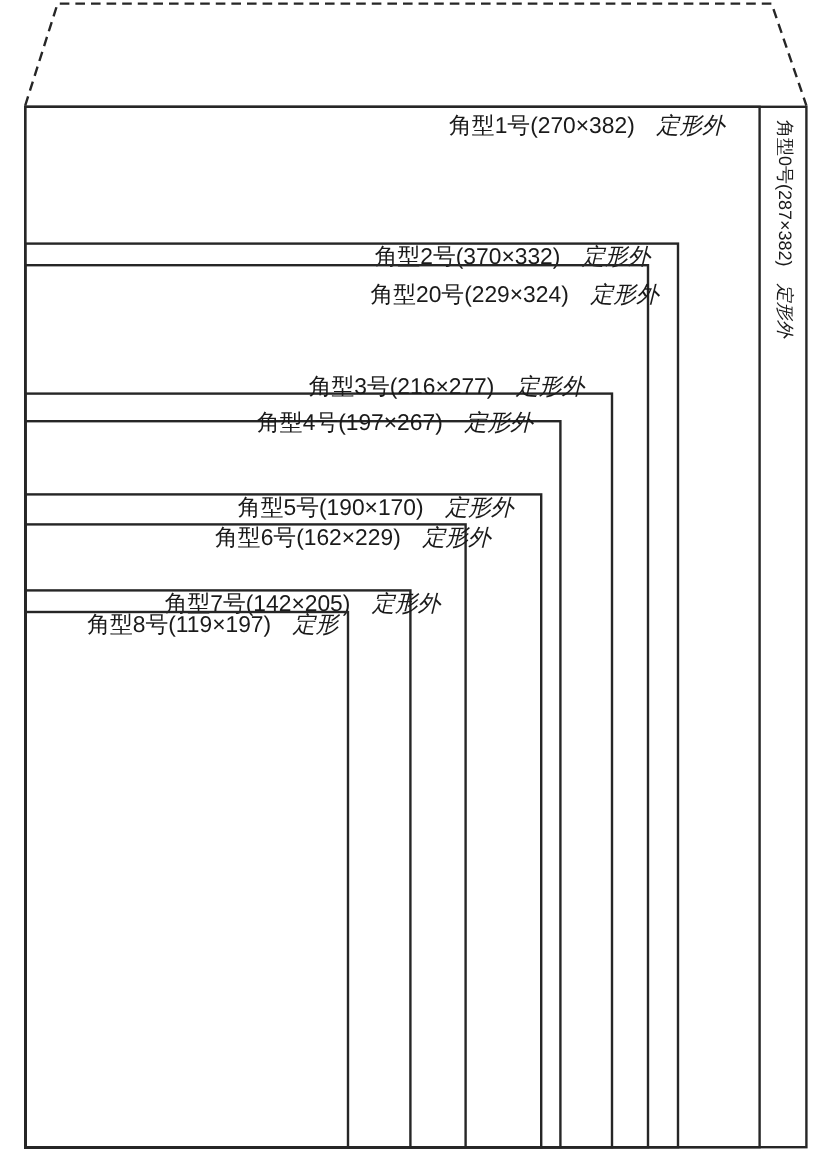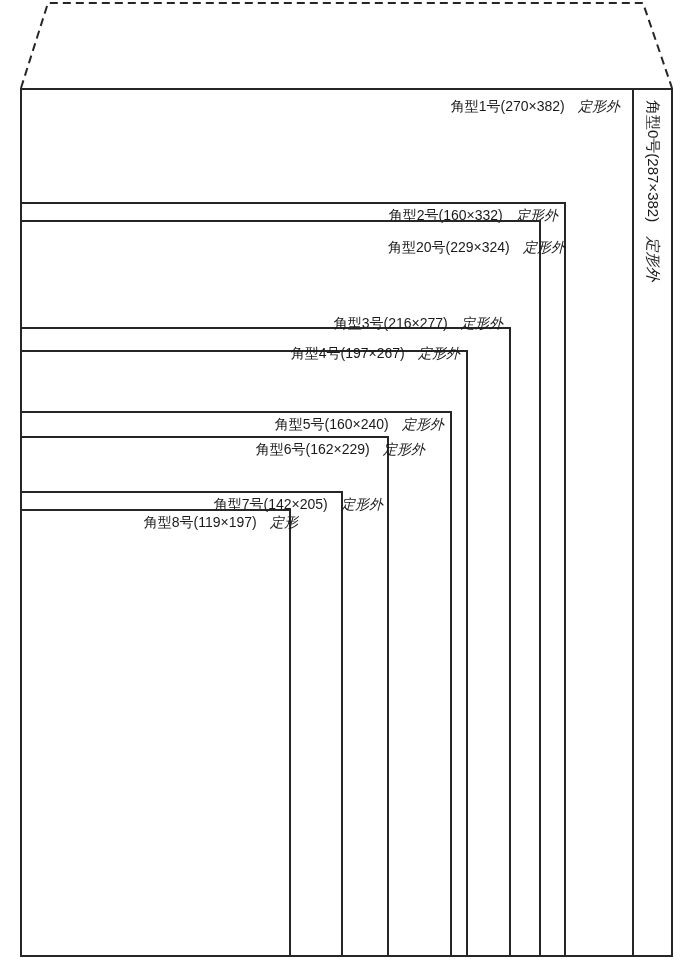--- a/index.html
+++ b/index.html
@@ -24,25 +24,24 @@
   .envelope-rect {
     position: absolute;
     box-sizing: border-box;
     border: 2px solid var(--line);
     background: transparent;
   }
   .h-label {
     position: absolute;
     left: 22px;
     text-align: right;
-    font-size: 14px;
+    font-size: 19px;
     line-height: 18px;
     white-space: nowrap;
     color: var(--text);
-    padding-left: 16px;
   }
   .h-label .cat, .v-label .cat {
     font-style: italic;
     margin-left: 0.95em;
   }
   .v-label {
     position: absolute;
     left: 663px;
     top: 100px;
     transform: rotate(90deg);
@@ -60,29 +59,29 @@
 
   <svg class="flap-svg" width="694" height="92" viewBox="0 0 694 92">
     <path d="M21,88 L48,3 L643,3 L672,88" fill="none" stroke="#262626" stroke-width="2" stroke-dasharray="8 5"></path>
   </svg>
 
   <div id="rects">
       <div class="envelope-rect" style="left: 20px; top: 88px; width: 653px; height: 869px;"></div>
       <div class="envelope-rect" style="left: 20px; top: 88px; width: 614px; height: 869px;"></div>
       <div class="h-label" style="top: 97px; width: 582px;"><span>角型1号</span><span>(270×382)</span><span class="cat">定形外</span></div>
       <div class="envelope-rect" style="left: 20px; top: 202px; width: 546px; height: 755px;"></div>
-      <div class="h-label" style="top: 206px; width: 520px;"><span>角型2号</span><span>(160×332)</span><span class="cat">定形外</span></div>
+      <div class="h-label" style="top: 206px; width: 520px;"><span>角型2号</span><span>(370×332)</span><span class="cat">定形外</span></div>
       <div class="envelope-rect" style="left: 20px; top: 220px; width: 521px; height: 737px;"></div>
       <div class="h-label" style="top: 238px; width: 495px; margin-left: 32px;"><span>角型20号</span><span>(229×324)</span><span class="cat">定形外</span></div>
       <div class="envelope-rect" style="left: 20px; top: 327px; width: 491px; height: 630px;"></div>
       <div class="h-label" style="top: 314px; width: 465px;"><span>角型3号</span><span>(216×277)</span><span class="cat">定形外</span></div>
       <div class="envelope-rect" style="left: 20px; top: 350px; width: 448px; height: 607px;"></div>
       <div class="h-label" style="top: 344px; width: 422px;"><span>角型4号</span><span>(197×267)</span><span class="cat">定形外</span></div>
       <div class="envelope-rect" style="left: 20px; top: 411px; width: 432px; height: 546px;"></div>
-      <div class="h-label" style="top: 415px; width: 406px;"><span>角型5号</span><span>(160×240)</span><span class="cat">定形外</span></div>
+      <div class="h-label" style="top: 415px; width: 406px;"><span>角型5号</span><span>(190×170)</span><span class="cat">定形外</span></div>
       <div class="envelope-rect" style="left: 20px; top: 436px; width: 369px; height: 521px;"></div>
       <div class="h-label" style="top: 440px; width: 343px; margin-left: 44px;"><span>角型6号</span><span>(162×229)</span><span class="cat">定形外</span></div>
       <div class="envelope-rect" style="left: 20px; top: 491px; width: 323px; height: 466px;"></div>
       <div class="h-label" style="top: 495px; width: 297px; margin-left: 48px;"><span>角型7号</span><span>(142×205)</span><span class="cat">定形外</span></div>
       <div class="envelope-rect" style="left: 20px; top: 509px; width: 271px; height: 448px;"></div>
       <div class="h-label" style="top: 513px; width: 226px; margin-left: 34px;"><span>角型8号</span><span>(119×197)</span><span class="cat">定形</span></div>
     </div>
 
   <div class="v-label">
     <span>角型0号</span><span>(287×382)</span><span class="cat">定形外</span>

